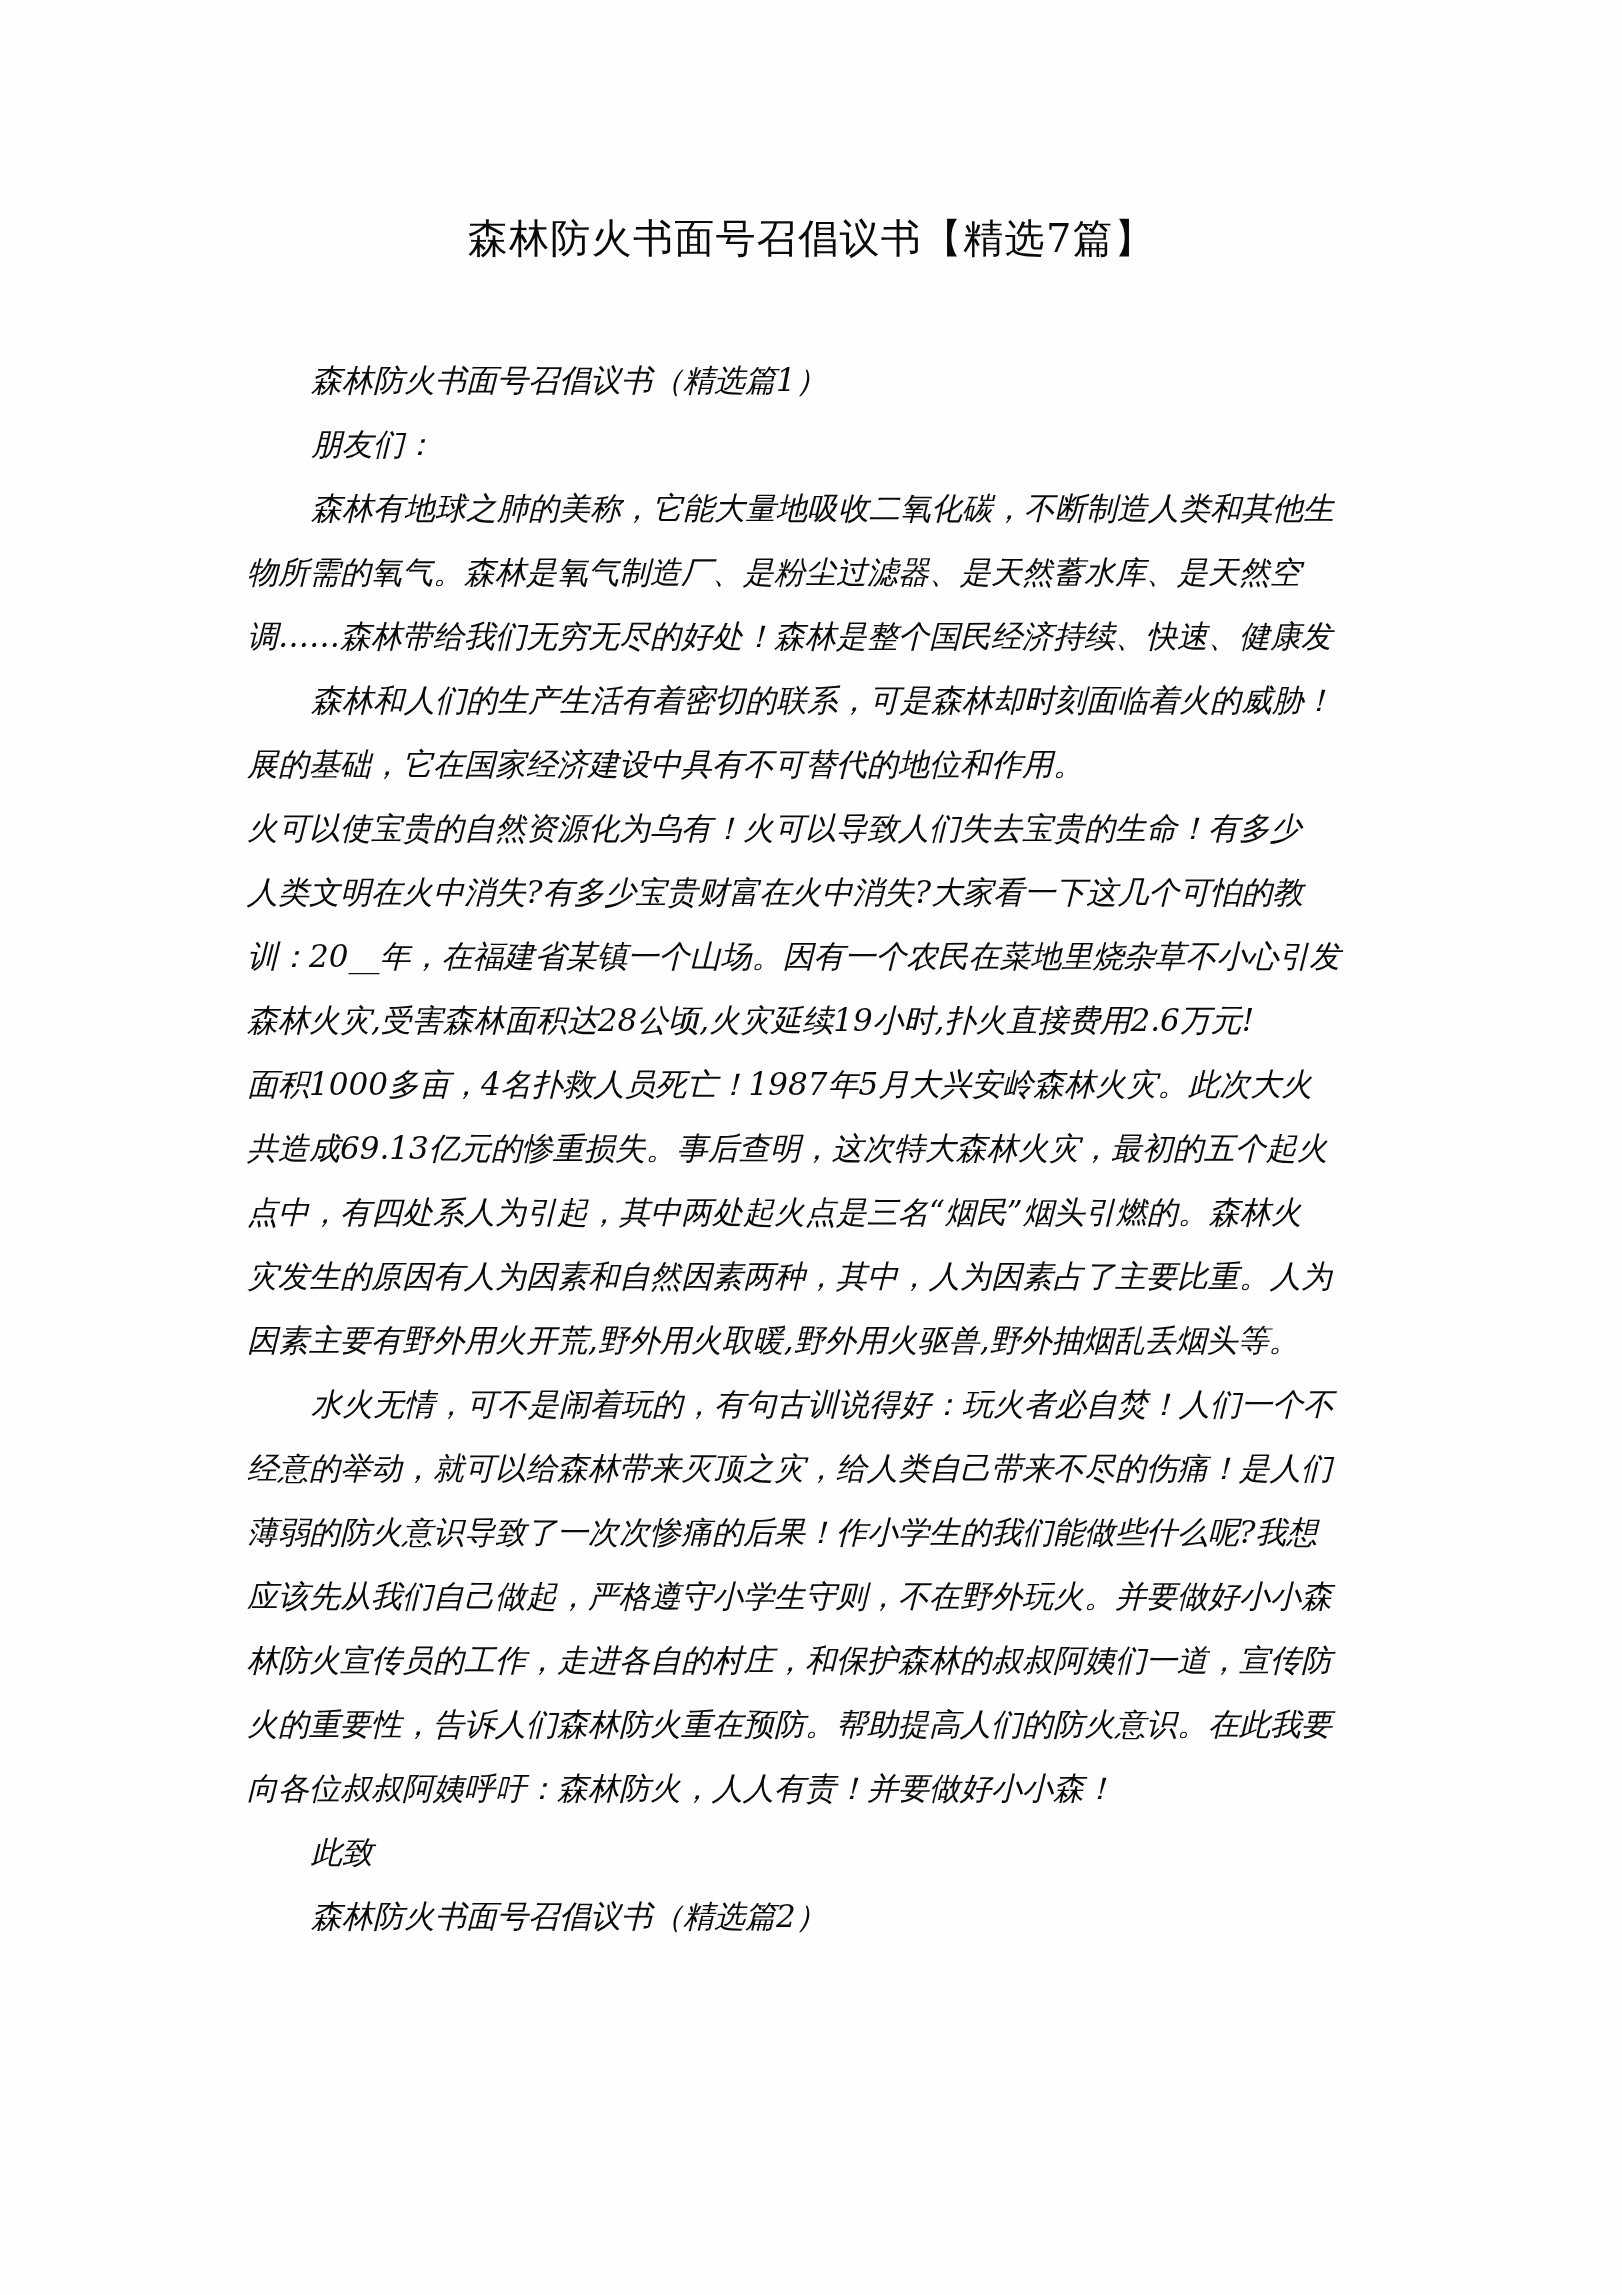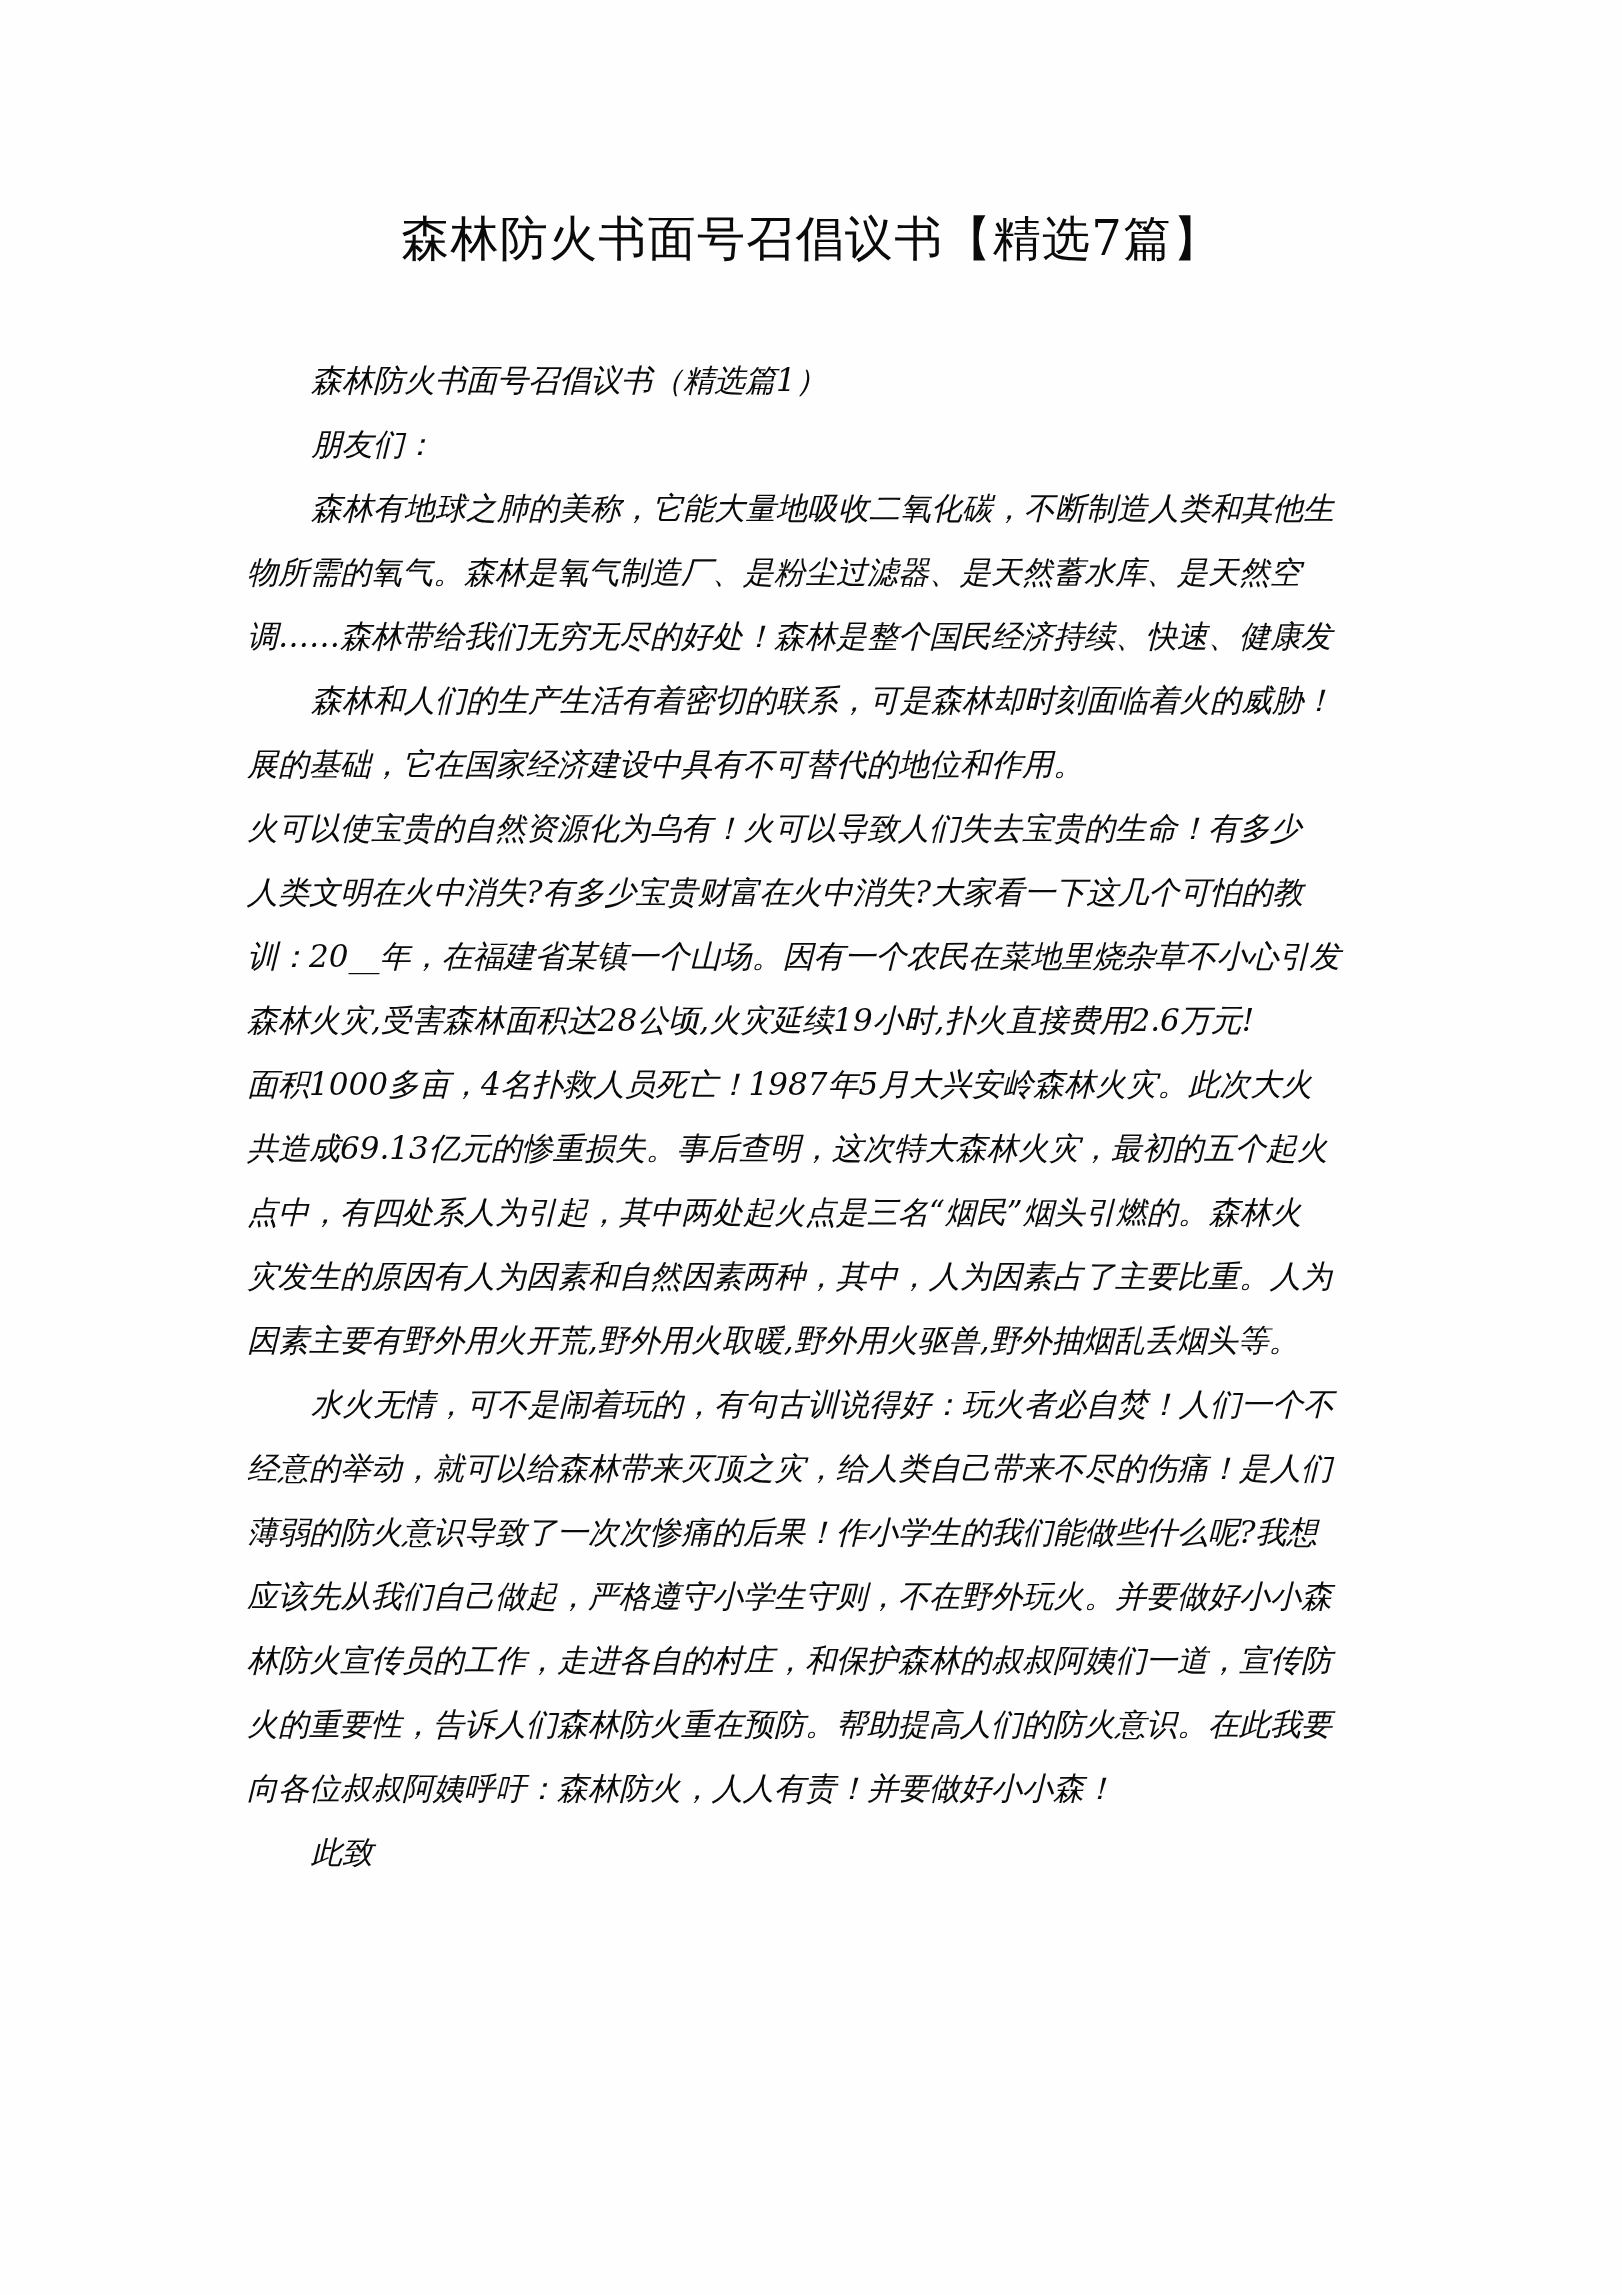--- a/index.html
+++ b/index.html
@@ -4,21 +4,21 @@
 <style>
   html, body { margin: 0; padding: 0; background: #ffffff; }
   body {
     width: 1623px; height: 2295px; position: relative; overflow: hidden;
     font-family: "DejaVu Serif", "Liberation Serif", serif;
     color: #0a0a0a;
   }
   .page { position: absolute; left: 0; top: 0; width: 1623px; height: 2295px; background: #fefefe; }
   .title {
     position: absolute; left: 0; width: 1623px; top: 202px;
-    text-align: center; font-size: 48px; line-height: 72px;
+    text-align: center; font-size: 40px; line-height: 72px;
     letter-spacing: 1.3px; white-space: nowrap;
   }
   .body-col { position: absolute; left: 247px; top: 348px; width: 1132px; }
   .line {
     display: block; height: 64px; line-height: 64px;
     font-size: 31px; white-space: nowrap; letter-spacing: 0px; font-style: italic;
   }
   .indent { padding-left: 64px; }
 </style>
 </head>
@@ -45,15 +45,16 @@
     <span class="line">灾发生的原因有人为因素和自然因素两种，其中，人为因素占了主要比重。人为</span>
     <span class="line">因素主要有野外用火开荒,野外用火取暖,野外用火驱兽,野外抽烟乱丢烟头等。</span>
     <span class="line indent">水火无情，可不是闹着玩的，有句古训说得好：玩火者必自焚！人们一个不</span>
     <span class="line">经意的举动，就可以给森林带来灭顶之灾，给人类自己带来不尽的伤痛！是人们</span>
     <span class="line">薄弱的防火意识导致了一次次惨痛的后果！作小学生的我们能做些什么呢?我想</span>
     <span class="line">应该先从我们自己做起，严格遵守小学生守则，不在野外玩火。并要做好小小森</span>
     <span class="line">林防火宣传员的工作，走进各自的村庄，和保护森林的叔叔阿姨们一道，宣传防</span>
     <span class="line">火的重要性，告诉人们森林防火重在预防。帮助提高人们的防火意识。在此我要</span>
     <span class="line">向各位叔叔阿姨呼吁：森林防火，人人有责！并要做好小小森！</span>
     <span class="line indent">此致</span>
+    <span class="line indent">森林防火书面号召倡议书（精选篇2）</span>
   </div>
 </div>
 
 
 </body></html>

